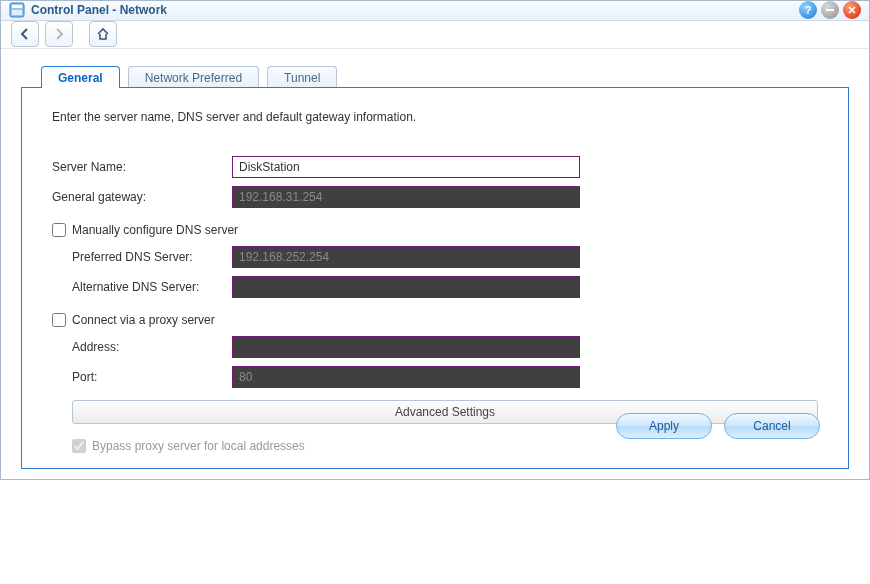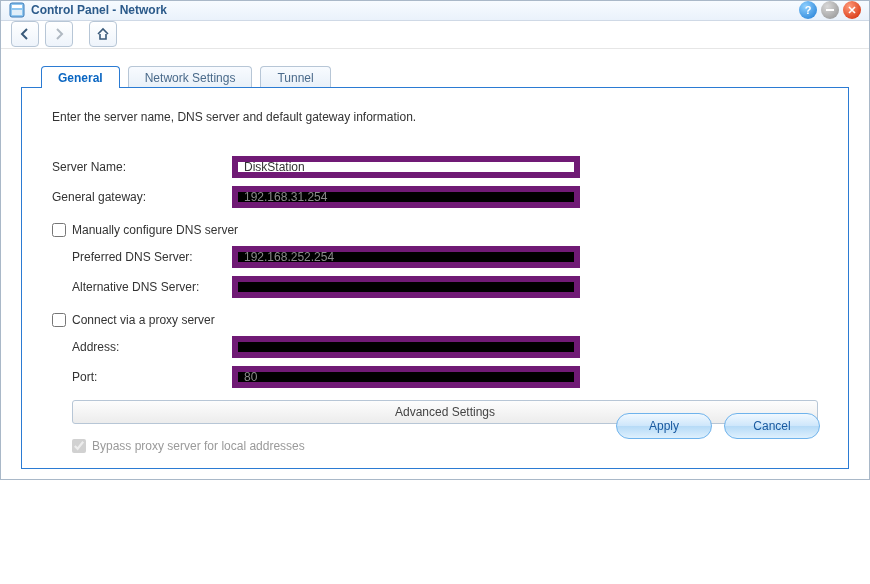--- a/index.html
+++ b/index.html
@@ -128,29 +128,29 @@
   }
   .form-row label.lbl {
     width: 180px;
     color: #333;
   }
   .form-row.indent label.lbl { width: 160px; }
   .form-row.indent { padding-left: 20px; }
   input[type="text"].field {
     width: 348px;
     height: 22px;
-    border: 6px solid #701a75;
-    padding: 2px 6px;
+    border: 1px solid #701a75;
+    padding: 8px 6px;
     font-family: inherit;
     font-size: 12px;
     background: #fff;
     color: #333;
   }
   input[type="text"].field:disabled {
-    background: #000000;
+    background: #404040;
     color: #8a8a8a;
   }
   .chk-row {
     display: flex;
     align-items: center;
     height: 24px;
     margin-top: 6px;
   }
   .chk-row input[type="checkbox"] {
     width: 14px; height: 14px;
@@ -235,21 +235,21 @@
     </span>
   </div>
 
   <div class="client">
 
     <div class="tabs-row">
       <div class="tab active">
         <span>General</span>
       </div>
       <div class="tab">
-        <span>Network Settings</span>
+        <span>Network Preferred</span>
       </div>
       <div class="tab">
         <span>Tunnel</span>
       </div>
     </div>
 
     <div class="tab-panel">
 
       <div class="desc">Enter the server name, DNS server and default gateway information.</div>
 

